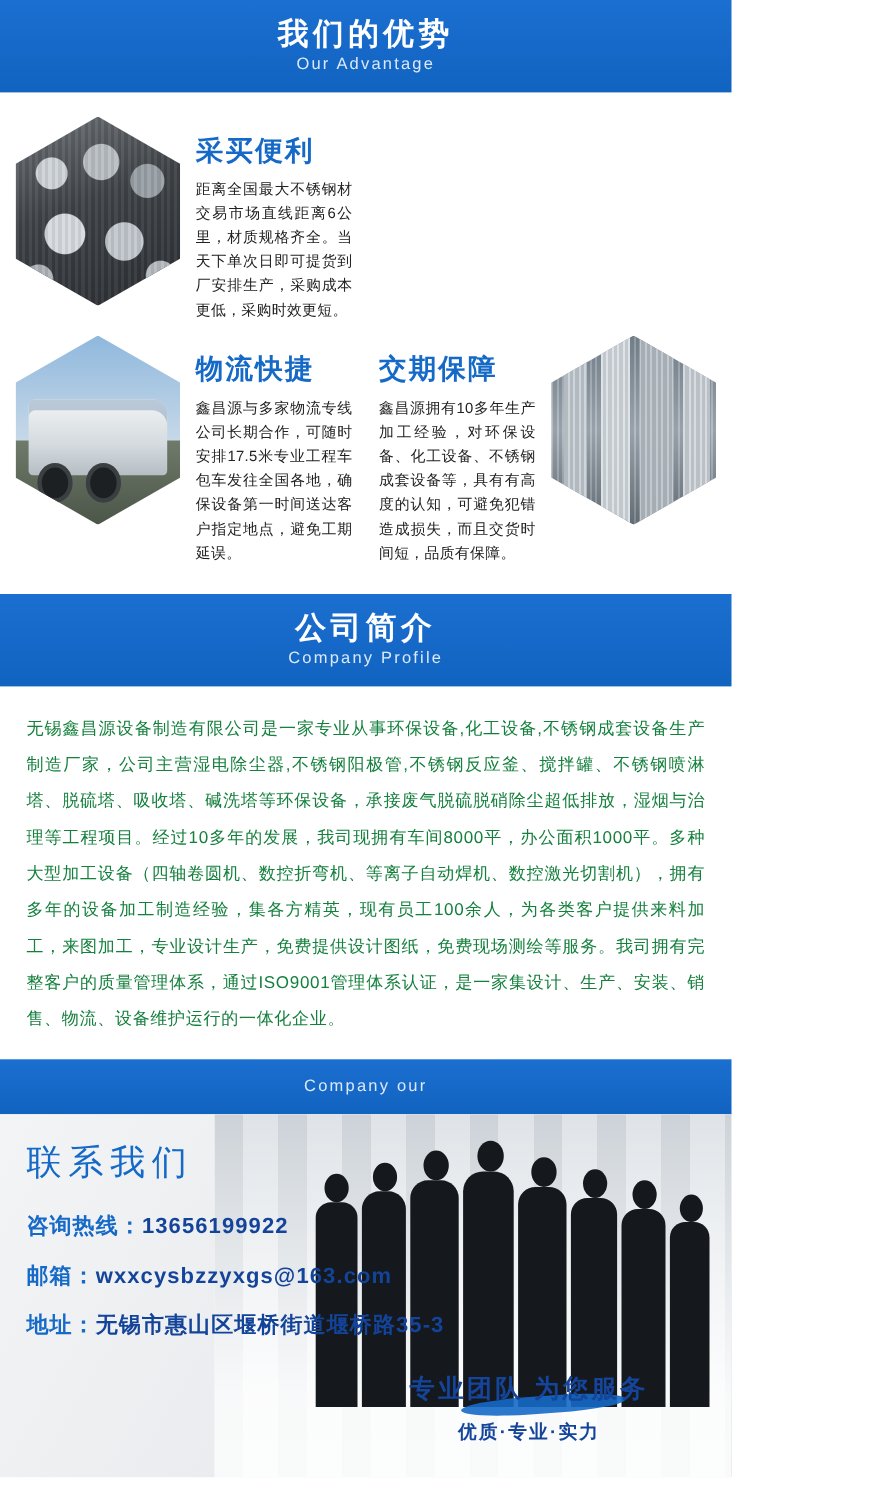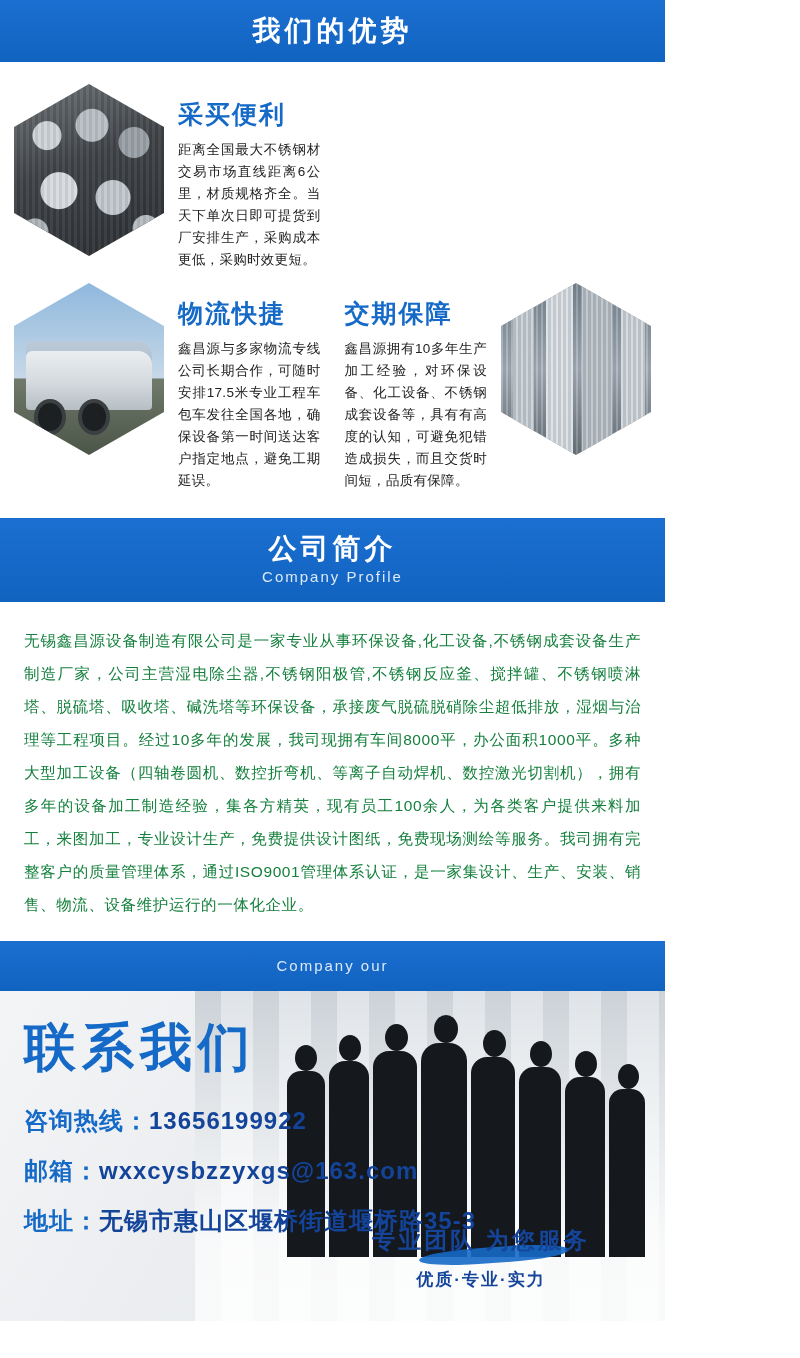--- a/index.html
+++ b/index.html
@@ -179,28 +179,28 @@
       repeating-linear-gradient(90deg, rgba(160,170,180,.30) 0 26px, rgba(255,255,255,0) 26px 58px),
       linear-gradient(180deg,#dfe3e7 0%, #eef1f3 100%);
   }
   .contact .bg-left {
     position: absolute; left: 0; top: 0; width: 360px; height: 330px;
     background: linear-gradient(120deg, #f3f4f6 0%, #e6e9ec 100%);
   }
   .contact-inner { position: relative; padding: 22px 0 0 24px; }
   .contact-title {
     color: #1569c7;
-    font-size: 52px;
-    font-weight: bold;
+    font-size: 32px;
+    font-weight: normal;
     letter-spacing: 6px;
     margin-bottom: 22px;
   }
   .contact-line {
     color: #1569c7;
-    font-size: 24px;
+    font-size: 20px;
     font-weight: bold;
     letter-spacing: 1px;
     margin-bottom: 18px;
     white-space: nowrap;
   }
   .contact-line .val { color: #13449a; }
   .contact-line .lbl { color: #1569c7; }
 
   
   .team {
@@ -252,20 +252,21 @@
     opacity: .9;
   }
 </style>
 </head>
 <body>
 
 <div class="page">
 
   <div class="banner">
     <div class="cn">我们的优势</div>
+    <div class="en">Our Advantage</div>
   </div>
 
   <div class="adv-wrap">
 
     <div class="adv-row">
 
       <div class="adv-cell">
         <div class="hexwrap">
           <div class="hex">
               <div class="ph ph-coils"></div>

